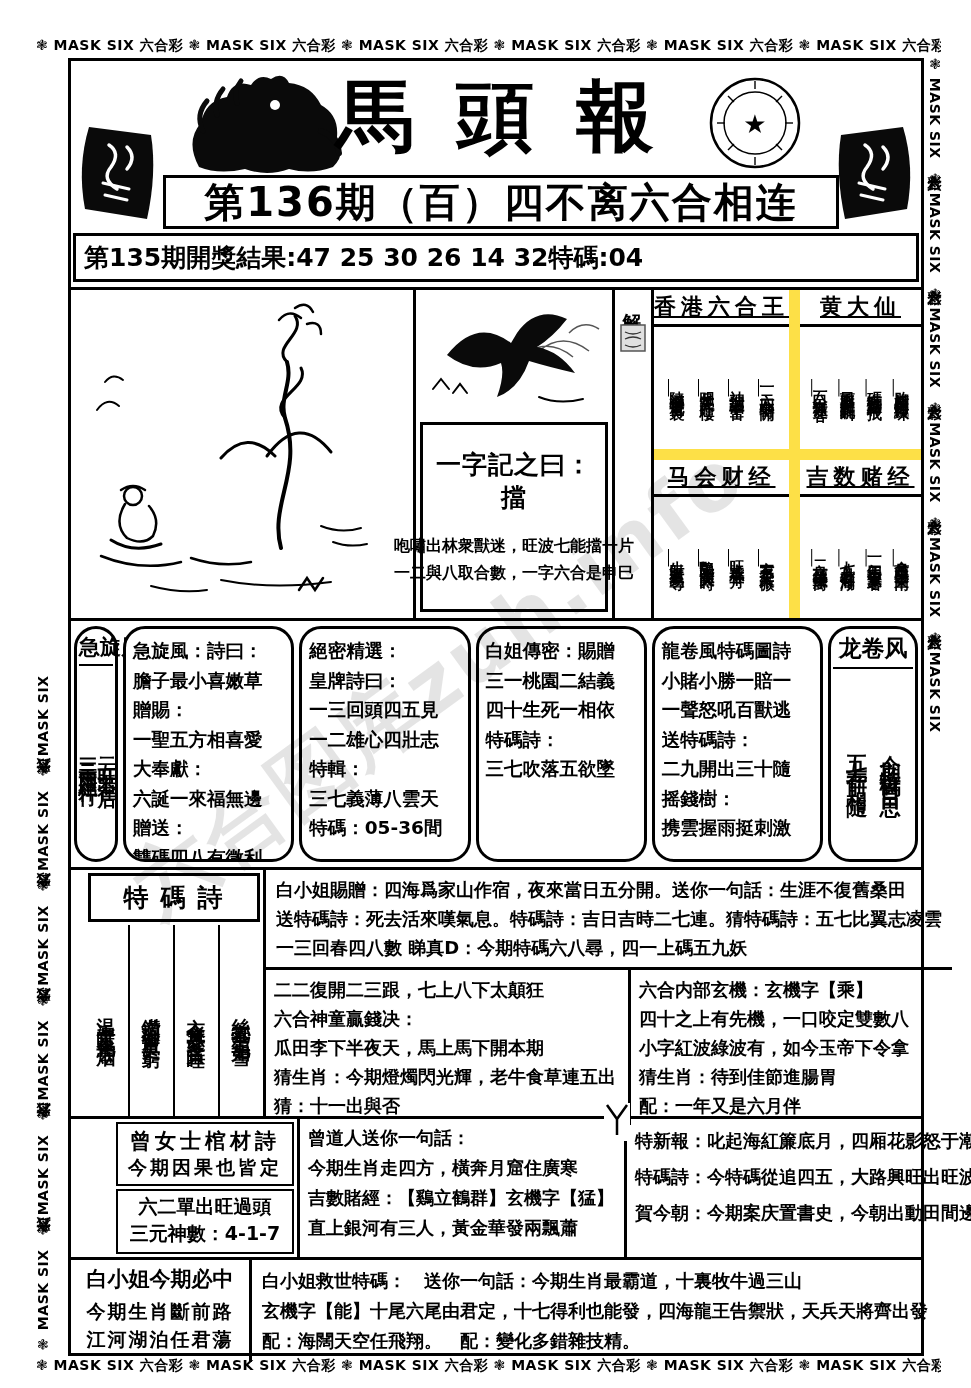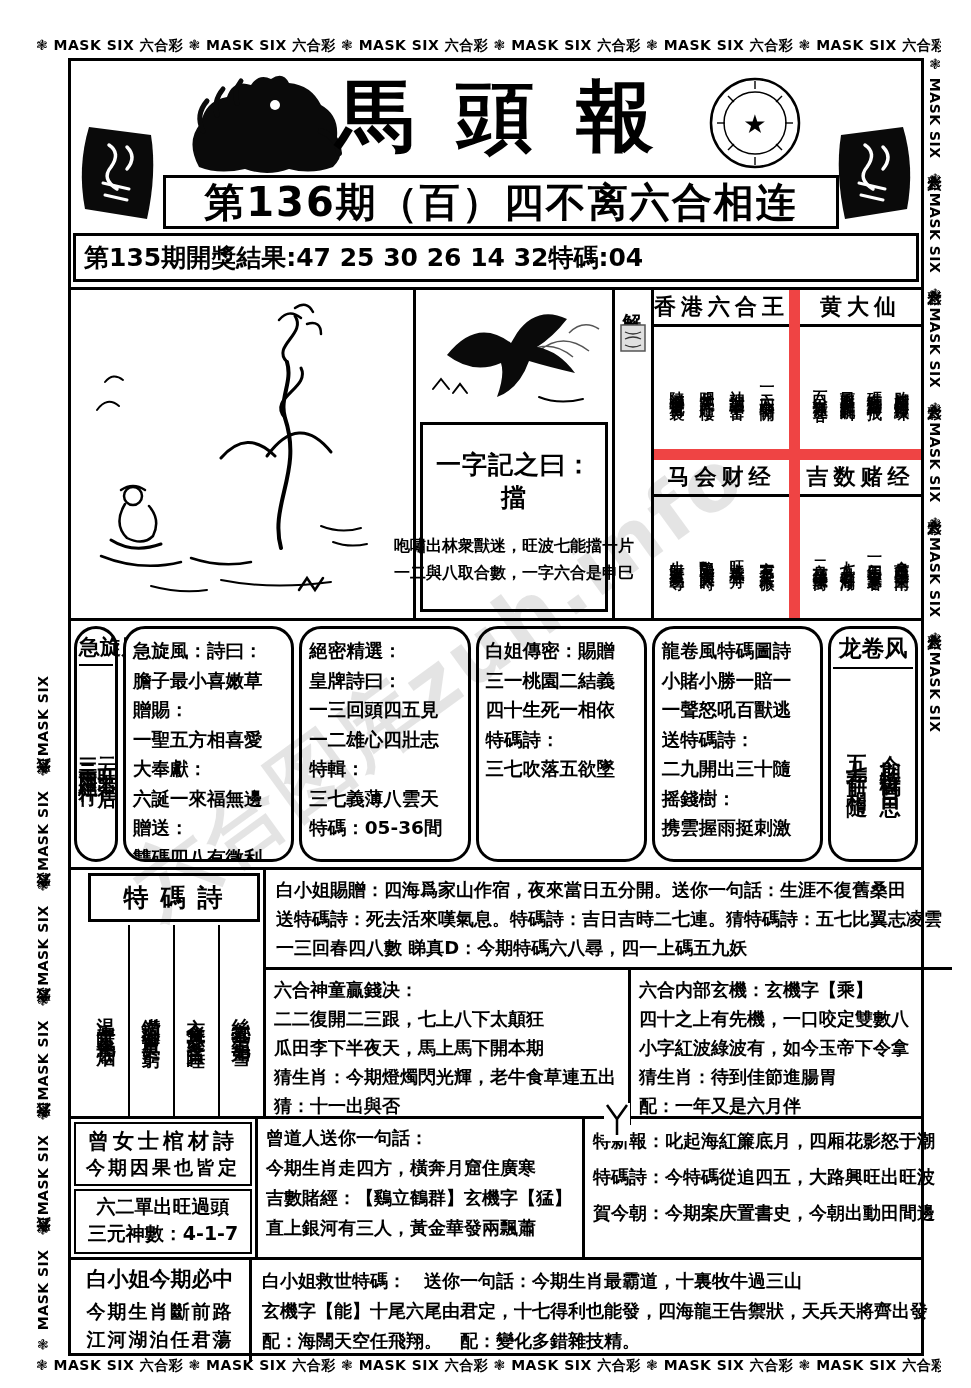--- a/index.html
+++ b/index.html
@@ -31,21 +31,21 @@
   .painting{width:342px;border-right:3px solid #000;position:relative;flex:none;}
   .centercol{width:196px;border-right:3px solid #000;display:flex;flex-direction:column;flex:none;}
   .birdbox{height:132px;display:flex;align-items:center;justify-content:center;flex:none;}
   .wordbox{flex:1;margin:0 4px 6px;border:3px solid #000;display:flex;flex-direction:column;
            align-items:center;justify-content:space-evenly;padding:4px 2px;text-align:center;}
   .wordbox-title{font-size:25px;letter-spacing:1px;}
   .wordbox .line{font-size:16px;line-height:1.7;white-space:nowrap;}
   .jiehualao{width:36px;border-right:3px solid #000;display:flex;flex-direction:column;align-items:center;
              padding-top:8px;gap:8px;flex:none;}
   .jhl-label{writing-mode:vertical-rl;text-orientation:upright;font-size:19px;letter-spacing:6px;}
-  .panels{flex:1;display:grid;grid-template-columns:1fr 1fr;grid-template-rows:1fr 1fr;background:#ef4444;gap:11px;}
+  .panels{flex:1;display:grid;grid-template-columns:1fr 1fr;grid-template-rows:1fr 1fr;background:#fde047;gap:11px;text-decoration:underline;}
   .panel{background:#fff;display:flex;flex-direction:column;}
   .panel-title{height:34px;line-height:34px;text-align:center;font-size:22px;border-bottom:3px solid #000;letter-spacing:5px;white-space:nowrap;}
   .panel-cols{flex:1;display:flex;flex-direction:row-reverse;justify-content:space-evenly;align-items:center;padding:2px 0;}
   .panel-cols .vcol{writing-mode:vertical-rl;text-orientation:upright;font-size:15px;letter-spacing:2.5px;line-height:1;}
   
   .band{flex:none;height:252px;border-top:3px solid #000;border-bottom:3px solid #000;
         display:flex;gap:5px;padding:5px 3px;box-sizing:border-box;}
   .rbox{border:3px solid #000;border-radius:22px;box-sizing:border-box;background:#fff;}
   .narrow{display:flex;flex-direction:column;padding:4px 2px;}
   .rbox-title{text-align:center;font-size:21px;border-bottom:2px solid #000;padding-bottom:3px;white-space:nowrap;}
@@ -67,21 +67,21 @@
   .leftcols .vcol:last-child{border-left:none;}
   .rightcol{flex:1;display:flex;flex-direction:column;}
   .tema-lines{border-bottom:3px solid #000;padding:5px 10px;font-size:18px;line-height:29px;}
   .tema-lines .line{white-space:nowrap;}
   .lowerrow{flex:1;display:flex;position:relative;}
   .shentong{width:352px;border-right:3px solid #000;padding:5px 2px 5px 8px;font-size:18px;line-height:29px;flex:none;}
   .neibu{flex:1;padding:5px 2px 5px 8px;font-size:18px;line-height:29px;}
   .shentong .line,.neibu .line{white-space:nowrap;}
   .funnel{position:absolute;left:338px;bottom:-16px;z-index:3;background:#fff;}
   
-  .zengband{flex:none;height:138px;display:flex;border-bottom:3px solid #000;}
+  .zengband{flex:none;height:138px;display:flex;border-bottom:3px solid #000;padding-left:42px;}
   .guancai{width:178px;border-right:3px solid #000;display:flex;flex-direction:column;padding:3px;gap:3px;flex:none;}
   .gc1{border:2px solid #000;text-align:center;padding:3px 0;font-family:"DejaVu Serif","Liberation Serif",serif;}
   .gc1 .t{font-size:21px;letter-spacing:4px;}
   .gc1 .s{font-size:19px;letter-spacing:3px;}
   .gc2{border:2px solid #000;flex:1;text-align:center;font-size:19px;line-height:27px;padding-top:2px;}
   .zengdao{width:308px;border-right:3px solid #000;padding:4px 8px;font-size:18px;line-height:30px;flex:none;}
   .texin{flex:1;padding:4px 8px;font-size:18px;line-height:36px;}
   .zengdao .line,.texin .line{white-space:nowrap;}
   
   .bottomband{flex:1;display:flex;}
@@ -311,22 +311,22 @@
           </div>
       </div>
       <div class="rightcol">
         <div class="tema-lines">
             <div class="line">白小姐賜贈：四海爲家山作宿，夜來當日五分開。送你一句話：生涯不復舊桑田</div>
             <div class="line">送特碼詩：死去活來嘆氣息。特碼詩：吉日吉時二七連。猜特碼詩：五七比翼志凌雲</div>
             <div class="line">一三回春四八數 睇真D：今期特碼六八尋，四一上碼五九妖</div>
           </div>
         <div class="lowerrow">
           <div class="shentong">
+              <div class="line">二二復開二三跟，七上八下太顛狂</div>
               <div class="line">六合神童贏錢决：</div>
-              <div class="line">二二復開二三跟，七上八下太顛狂</div>
               <div class="line">瓜田李下半夜天，馬上馬下開本期</div>
               <div class="line">猜生肖：今期燈燭閃光輝，老牛食草連五出</div>
               <div class="line">猜：十一出與否</div>
             </div>
           <div class="neibu">
               <div class="line">六合内部玄機：玄機字【乘】</div>
               <div class="line">四十之上有先機，一口咬定雙數八</div>
               <div class="line">小字紅波綠波有，如今玉帝下令拿</div>
               <div class="line">猜生肖：待到佳節進腸胃</div>
               <div class="line">配：一年又是六月伴</div>

